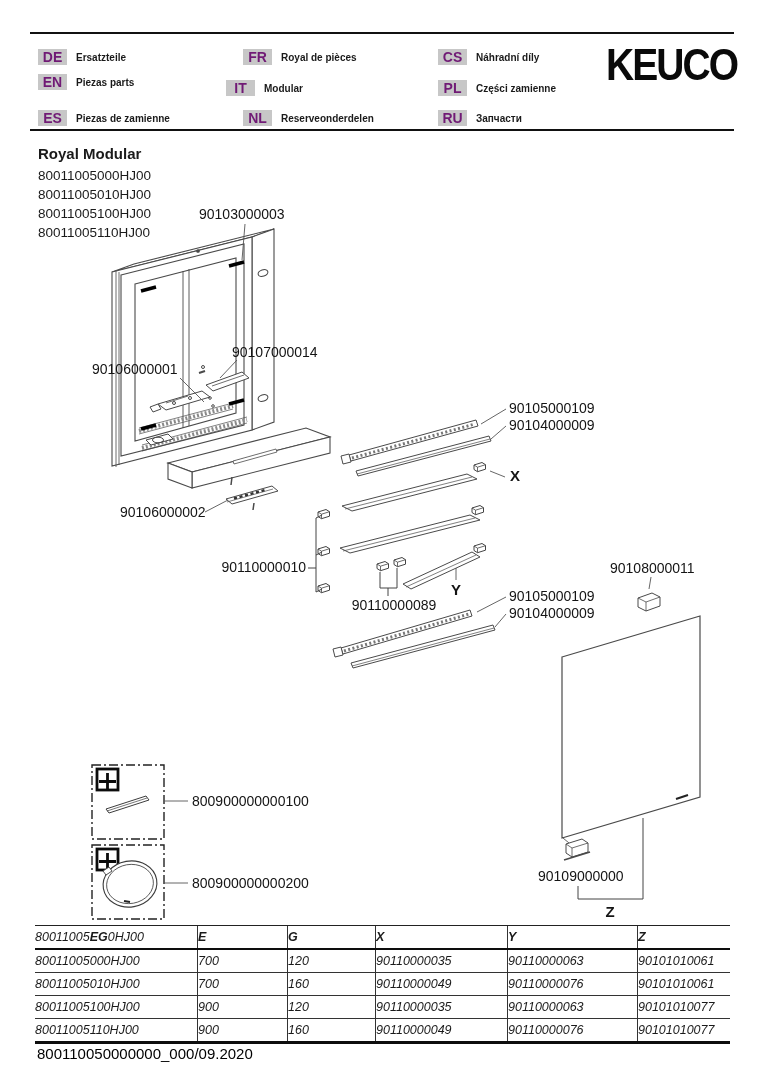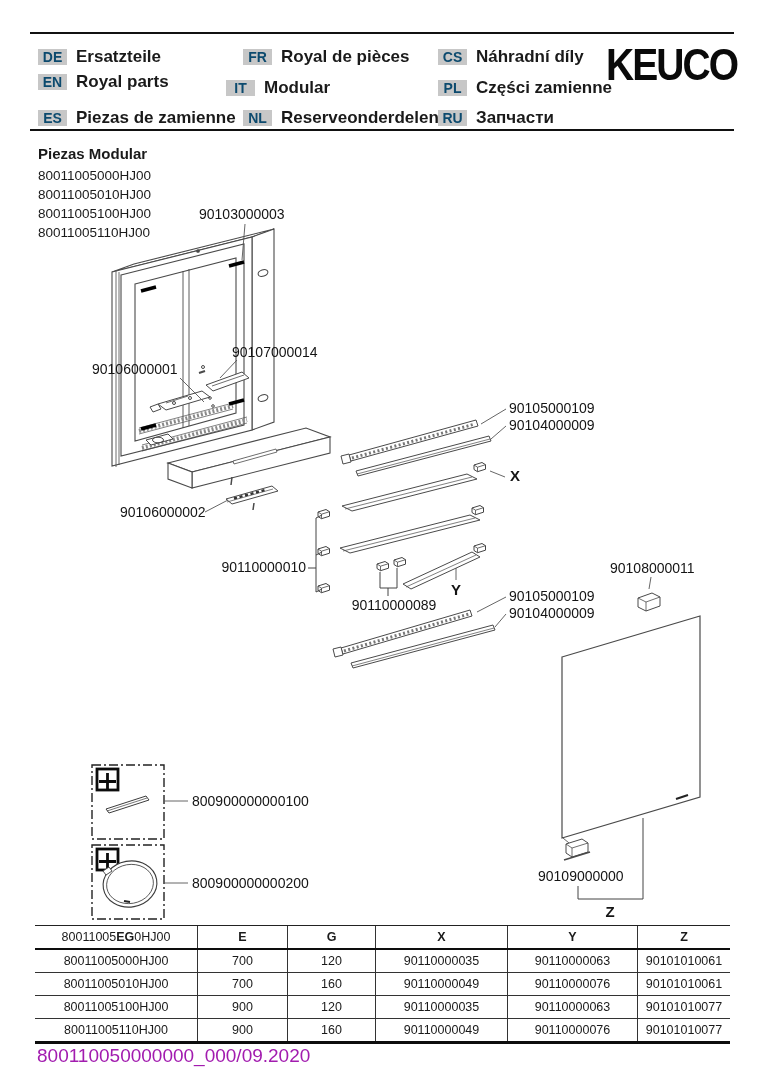--- a/index.html
+++ b/index.html
@@ -4,58 +4,58 @@
 <style>
   html,body{margin:0;padding:0;background:#e8e8e8;}
   #page{
     position:relative; width:764px; height:1080px; margin:0 auto;
     background:#ffffff; font-family:"Liberation Sans", sans-serif; color:#1a1a1a;
     overflow:hidden;
   }
   .rule{position:absolute; left:30px; width:704px; height:2px; background:#111;}
   .lang{position:absolute; display:flex; align-items:center; gap:9px; height:20px;}
   .lang .badge{
-    width:29px; height:16px; background:#c7c7c7; color:#0c4a6e;
+    width:29px; height:16px; background:#c7c7c7; color:#701a75;
     font-weight:bold; font-size:14px; display:flex; align-items:center; justify-content:center;
   }
-  .lang .lbl{font-weight:bold; font-size:17px; white-space:nowrap;}
+  .lang .lbl{font-weight:bold; font-size:10px; white-space:nowrap;}
   #logo{
     position:absolute; left:606px; top:40px; font-size:41px; font-weight:bold;
     letter-spacing:-2px; color:#0a0a0a; transform:scale(0.95,1.08); transform-origin:left top;
     white-space:nowrap;
   }
   #series{position:absolute; left:38px; top:145px; font-weight:bold; font-size:15px;}
   #codes{position:absolute; left:38px; top:166px; font-size:13.5px; line-height:19px;}
   #diagram{position:absolute; left:0; top:195px;}
   
   #ptable{position:absolute; left:35px; top:925px; width:695px; font-size:12.5px; border-top:1.2px solid #222;}
-  .trow{display:grid; grid-template-columns:163px 90px 88px 132px 130px 92px; height:22px; line-height:22px; text-align:center; border-bottom:1px solid #333;}
+  .trow{display:grid; grid-template-columns:163px 90px 88px 132px 130px 92px; height:22px; line-height:22px; border-bottom:1px solid #333;font-style:italic;}
   .trow.thead{border-bottom:2.5px solid #0d0d0d;}
   .trow:last-child{border-bottom:3px solid #0d0d0d;}
   .tc{border-right:1.2px solid #333; overflow:hidden;}
   .tc:last-child{border-right:none;}
   .thead .colhead{font-weight:bold;}
-  #footer{position:absolute; left:37px; top:1045px; font-size:19px; color:#a21caf;}
+  #footer{position:absolute; left:37px; top:1045px; font-size:15px; color:#000000;}
   svg text{font-family:"Liberation Sans", sans-serif; font-size:14px; fill:#141414;}
   svg text.ref{font-weight:bold; font-size:15px;}
 </style>
 </head>
 <body>
 <div id="page">
 
 <div class="rule" style="top:32px"></div>
 <div class="rule" style="top:129px"></div>
 
 <div class="lang" style="left:38px;top:47px">
       <span class="badge">DE</span>
       <span class="lbl">Ersatzteile</span>
     </div>
 <div class="lang" style="left:38px;top:72px">
       <span class="badge">EN</span>
-      <span class="lbl">Royal parts</span>
+      <span class="lbl">Piezas parts</span>
     </div>
 <div class="lang" style="left:38px;top:108px">
       <span class="badge">ES</span>
       <span class="lbl">Piezas de zamienne</span>
     </div>
 <div class="lang" style="left:243px;top:47px">
       <span class="badge">FR</span>
       <span class="lbl">Royal de pièces</span>
     </div>
 <div class="lang" style="left:226px;top:78px">
@@ -74,21 +74,21 @@
       <span class="badge">PL</span>
       <span class="lbl">Części zamienne</span>
     </div>
 <div class="lang" style="left:438px;top:108px">
       <span class="badge">RU</span>
       <span class="lbl">Запчасти</span>
     </div>
 
 <div id="logo">KEUCO</div>
 
-<div id="series">Piezas Modular</div>
+<div id="series">Royal Modular</div>
 <div id="codes">
   <div>80011005000HJ00</div>
   <div>80011005010HJ00</div>
   <div>80011005100HJ00</div>
   <div>80011005110HJ00</div>
 </div>
 
 <svg id="diagram" width="764" height="730" viewBox="0 195 764 730">
   <defs>
     <g id="clip">

